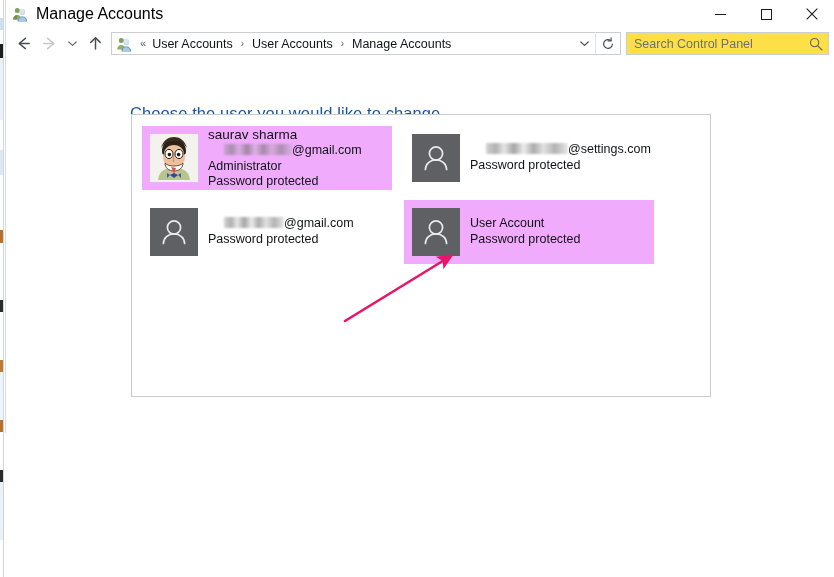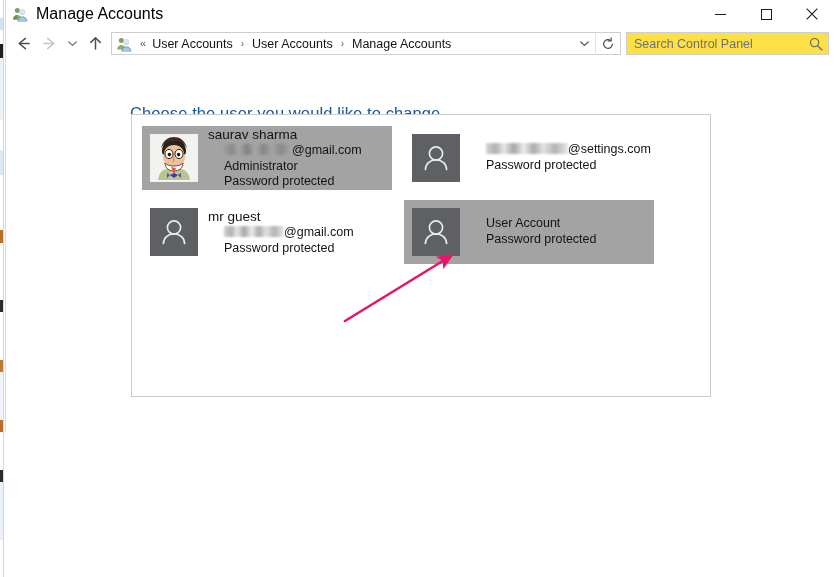--- a/index.html
+++ b/index.html
@@ -237,21 +237,21 @@
   .account-tile {
     width: 250px;
     height: 64px;
     margin: 5px 6px;
     display: flex;
     align-items: center;
     box-sizing: border-box;
     cursor: default;
     background: transparent;
   }
-  .account-tile.selected { background: #a3a3a3; }
+  .account-tile.selected { background: #f0abfc; }
 
   .tile-avatar {
     width: 48px; height: 48px;
     flex: 0 0 auto;
     margin: 0 10px 0 8px;
     background: #5e6063;
     position: relative;
     overflow: hidden;
   }
   .tile-avatar.photo { background: #ffffff; }
@@ -290,21 +290,20 @@
       rgba(115,115,115,.60) 58%,
       rgba(170,170,170,.34) 70%,
       rgba(120,120,120,.56) 84%,
       rgba(180,180,180,.30) 100%);
     filter: blur(1.1px);
   }
   .tile-sub {
     font-size: 12.5px;
     color: #111315;
     white-space: nowrap;
-    margin-left: 16px;
   }
 
   #add-user-link {
     position: absolute;
     left: 124px;
     top: 348px;
     font-size: 12.5px;
     color: #1566c0;
     cursor: pointer;
     white-space: nowrap;
@@ -483,21 +482,20 @@
               </div>
               <div class="tile-sub">Password protected</div>
             </div>
           </div>
           <div class="account-tile">
             <div class="tile-avatar"><svg width="48" height="48" viewBox="0 0 48 48">
                 <circle cx="24" cy="19.5" r="6.6" fill="none" stroke="#e8eaec" stroke-width="1.7"></circle>
                 <path d="M13.4 35.5c0-5.7 4.8-9.6 10.6-9.6s10.6 3.9 10.6 9.6" fill="none" stroke="#e8eaec" stroke-width="1.7" stroke-linecap="round"></path>
               </svg></div>
             <div class="tile-info">
-              <div class="tile-name">mr guest</div>
               <div class="tile-email">
                 <span class="email-redacted" style="width: 60px;"></span>
                 <span>@gmail.com</span>
               </div>
               <div class="tile-sub">Password protected</div>
             </div>
           </div>
           <div class="account-tile selected">
             <div class="tile-avatar"><svg width="48" height="48" viewBox="0 0 48 48">
                 <circle cx="24" cy="19.5" r="6.6" fill="none" stroke="#e8eaec" stroke-width="1.7"></circle>

